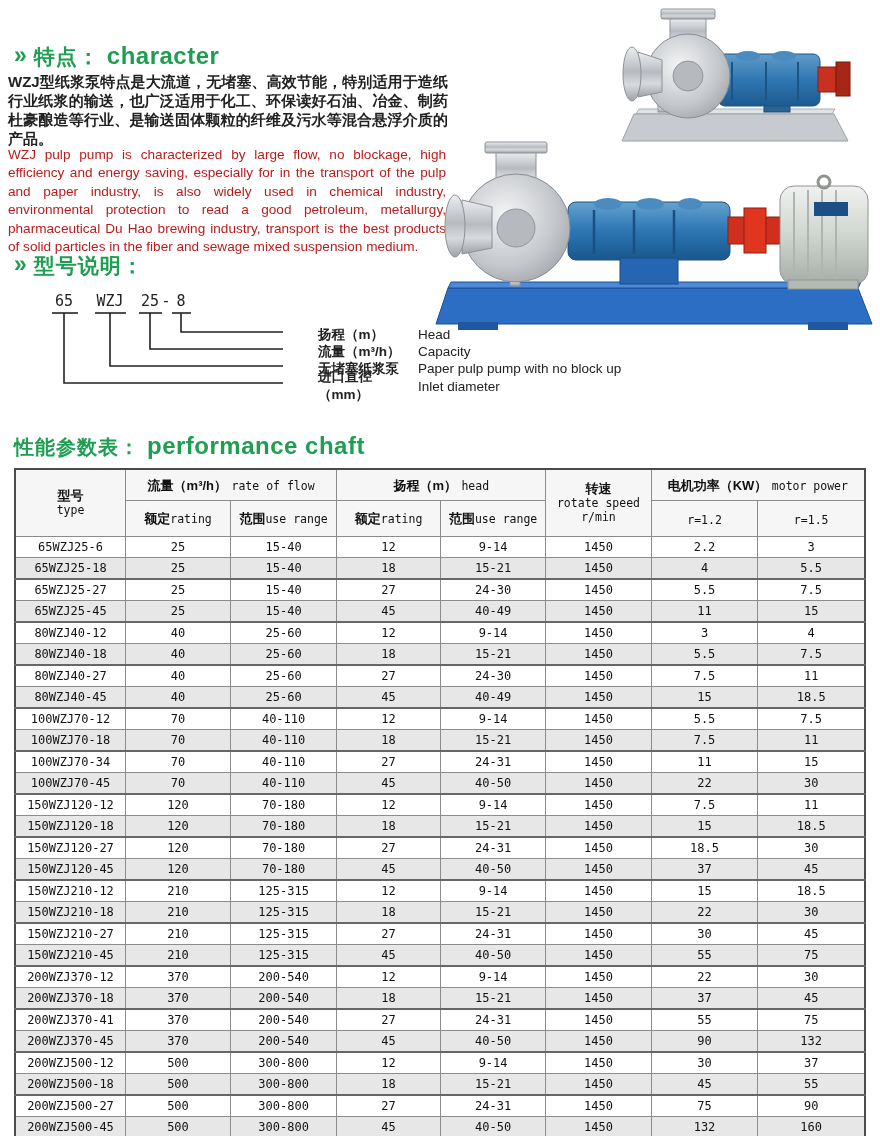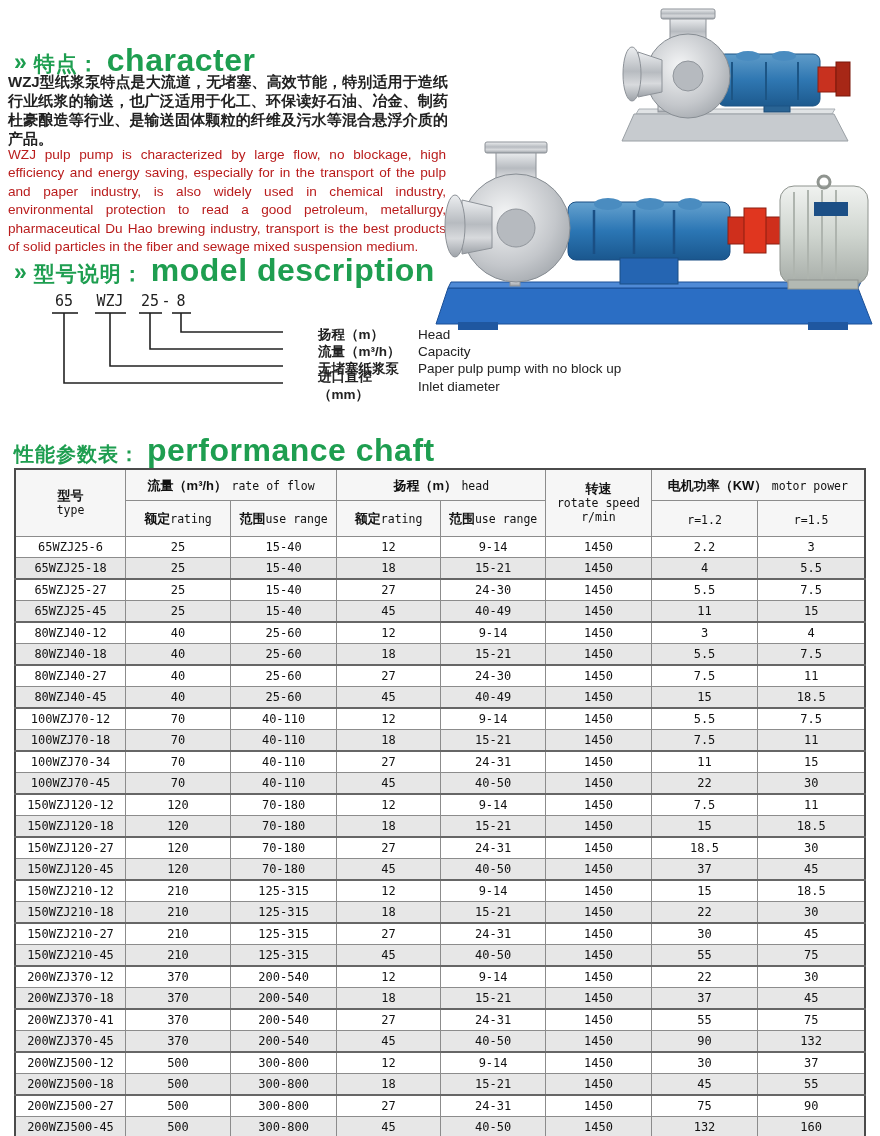--- a/index.html
+++ b/index.html
@@ -12,21 +12,21 @@
   .page { position:relative; width:880px; height:1136px; background:#fff; }
 
   
   .green-heading {
     position:absolute; left:14px; margin:0;
     display:flex; align-items:baseline; gap:7px;
     color:#1e9e50; white-space:nowrap;
   }
   .chev { font-size:23px; font-weight:bold; transform:translateY(-1px); }
   .title-cn { font-size:21px; font-weight:bold; letter-spacing:1px;text-align:center; }
-  .title-en { font-size:32px; font-weight:600; letter-spacing:0.5px; }
+  .title-en { font-size:24px; font-weight:600; letter-spacing:0.5px; }
 
   
   .para-cn {
     position:absolute; left:8px; top:72px; width:440px; margin:0;
     font-size:15px; line-height:19px; font-weight:600;
     text-align:justify; color:#222;
   }
   .para-en {
     position:absolute; left:8px; top:146px; width:438px; margin:0;
     font-size:13.6px; line-height:18.4px;
@@ -124,21 +124,20 @@
       <circle cx="92" cy="72" r="42" fill="url(#steelR1)" stroke="#878d93"></circle>
       <circle cx="92" cy="72" r="15" fill="#b6babf" stroke="#90959b"></circle>
       <polygon points="42,48 66,56 66,88 42,93" fill="url(#steelV1)" stroke="#8d9298"></polygon>
       <ellipse cx="36" cy="70" rx="9" ry="27" fill="url(#steelV1)" stroke="#8d9298"></ellipse>
     </svg>
   </div>
 
   <h2 class="green-heading" style="top:252px;">
     <span class="chev">»</span>
     <span class="title-cn">型号说明：</span>
-    <span class="title-en">model description</span>
   </h2>
 
   <svg class="model-svg" width="420" height="122" viewBox="0 0 420 122">
     <text x="24" y="18" text-anchor="middle">65</text>
     <text x="70" y="18" text-anchor="middle">WZJ</text>
     <text x="110" y="18" text-anchor="middle">25</text>
     <text x="126" y="18" text-anchor="middle">-</text>
     <text x="141" y="18" text-anchor="middle">8</text>
     <line x1="12" y1="25" x2="38" y2="25"></line>
     <line x1="55" y1="25" x2="86" y2="25"></line>

